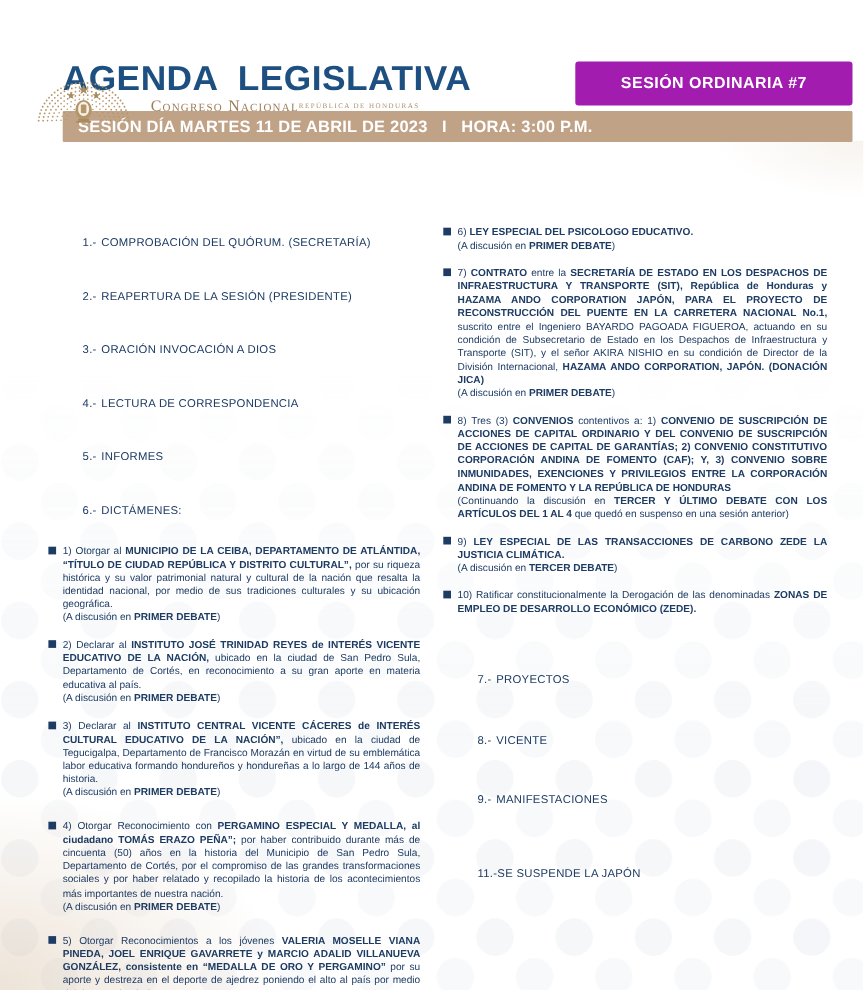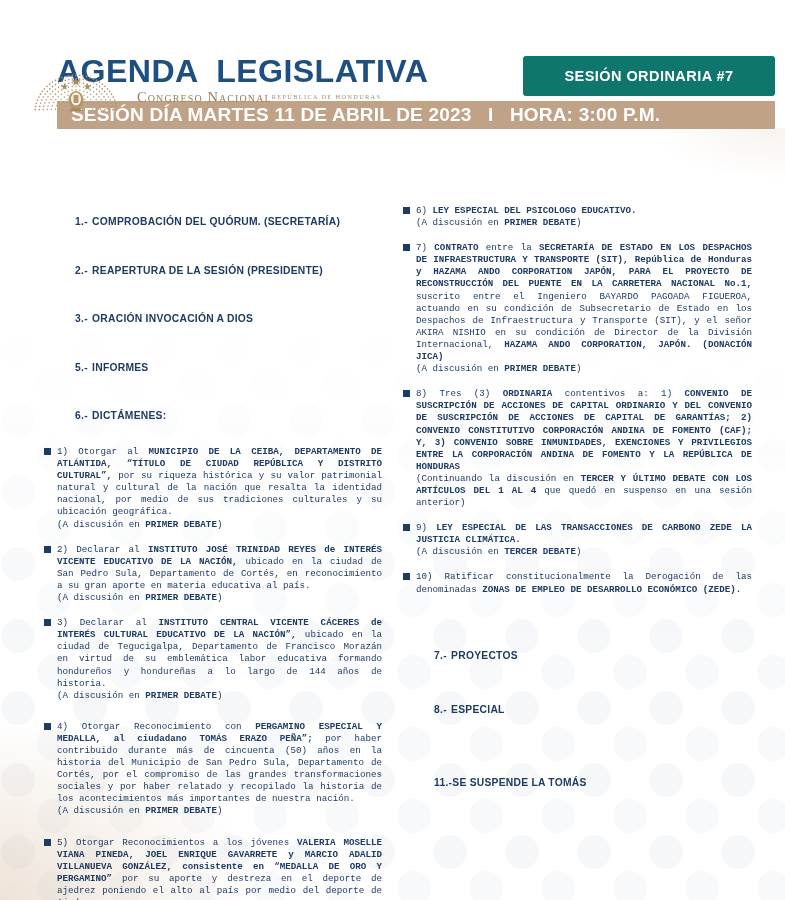--- a/index.html
+++ b/index.html
@@ -75,21 +75,21 @@
     font-stretch: condensed;
     transform: scaleX(1.02);
     transform-origin: left center;
   }
   #session-badge {
     position: absolute;
     right: 10px;
     top: 56px;
     width: 252px;
     height: 40px;
-    background: #0f766e;
+    background: #a21caf;
     border-radius: 3px;
     color: #ffffff;
     font-size: 14.5px;
     font-weight: bold;
     letter-spacing: 0.45px;
     display: flex;
     align-items: center;
     justify-content: center;
   }
   #date-bar {
@@ -98,21 +98,21 @@
     top: 101px;
     right: 10px;
     height: 28px;
     background: #c0a287;
     display: flex;
     align-items: center;
     border-radius: 1px;
   }
   #date-bar .date-text {
     color: #ffffff;
-    font-size: 19px;
+    font-size: 15px;
     font-weight: bold;
     letter-spacing: 0.2px;
     padding-left: 14px;
     white-space: pre;
   }
 
   
   #columns {
     position: absolute;
     top: 205px;
@@ -131,21 +131,21 @@
   }
   .col-right {
     width: 390px;
     padding-left: 8px;
     padding-right: 33px;
   }
 
   
   .agenda-step {
     font-size: 10.3px;
-    font-weight: bold;
+    font-weight: normal;
     letter-spacing: 0.25px;
     color: #1d3b63;
     margin-bottom: 15.5px;
     white-space: pre;
   }
   .agenda-step .step-num {
     display: inline-block;
     min-width: 17px;
   }
   .agenda-step.tight {
@@ -157,21 +157,20 @@
 
   
   .dictamen {
     position: relative;
     padding-left: 13px;
     margin-bottom: 13px;
     font-size: 9.2px;
     line-height: 12.1px;
     text-align: justify;
     color: #1d3b63;
-    font-family: Liberation Mono, monospace;
   }
   .dictamen .bullet {
     position: absolute;
     left: 0;
     top: 2px;
     width: 7px;
     height: 7px;
     background: #1d3b63;
   }
   .dictamen b { font-weight: bold; }
@@ -254,20 +253,23 @@
         <div class="agenda-step">
           <span class="step-num">1.-</span><span>COMPROBACIÓN DEL QUÓRUM. (SECRETARÍA)</span>
         </div>
         <div class="agenda-step">
           <span class="step-num">2.-</span><span>REAPERTURA DE LA SESIÓN (PRESIDENTE)</span>
         </div>
         <div class="agenda-step">
           <span class="step-num">3.-</span><span>ORACIÓN INVOCACIÓN A DIOS</span>
         </div>
         <div class="agenda-step">
+          <span class="step-num">4.-</span><span>LECTURA DE CORRESPONDENCIA</span>
+        </div>
+        <div class="agenda-step">
           <span class="step-num">5.-</span><span>INFORMES</span>
         </div>
         <div class="agenda-step tight">
           <span class="step-num">6.-</span><span>DICTÁMENES:</span>
         </div>
       </div>
 
       <div>
         <div class="dictamen">
           <span class="bullet"></span>
@@ -314,21 +316,21 @@
         </div>
         <div class="dictamen">
           <span class="bullet"></span>
           <span>7)</span>
           <span><b>CONTRATO</b> entre la <b>SECRETARÍA DE  ESTADO  EN LOS DESPACHOS DE INFRAESTRUCTURA Y  TRANSPORTE (SIT), República de Honduras y HAZAMA ANDO  CORPORATION JAPÓN,  PARA  EL PROYECTO DE RECONSTRUCCIÓN DEL PUENTE EN LA CARRETERA NACIONAL  No.1,</b> suscrito entre el Ingeniero BAYARDO PAGOADA FIGUEROA, actuando en su condición de Subsecretario de Estado en los Despachos de Infraestructura y Transporte (SIT), y el señor AKIRA NISHIO en su condición de Director de la División Internacional, <b>HAZAMA ANDO CORPORATION, JAPÓN. (DONACIÓN JICA)</b></span>
           <br><span class="note">(A discusión en <b>PRIMER DEBATE</b>)</span>
         </div>
         <div class="dictamen">
           <span class="bullet"></span>
           <span>8)</span>
-          <span>Tres (3) <b>ORDINARIA</b> contentivos a: 1) <b>CONVENIO DE SUSCRIPCIÓN DE ACCIONES DE CAPITAL ORDINARIO Y DEL CONVENIO DE SUSCRIPCIÓN DE ACCIONES DE CAPITAL DE GARANTÍAS; 2) CONVENIO CONSTITUTIVO CORPORACIÓN ANDINA DE FOMENTO (CAF); Y, 3) CONVENIO SOBRE INMUNIDADES, EXENCIONES Y PRIVILEGIOS ENTRE LA CORPORACIÓN ANDINA DE FOMENTO Y LA REPÚBLICA DE HONDURAS</b></span>
+          <span>Tres (3) <b>CONVENIOS</b> contentivos a: 1) <b>CONVENIO DE SUSCRIPCIÓN DE ACCIONES DE CAPITAL ORDINARIO Y DEL CONVENIO DE SUSCRIPCIÓN DE ACCIONES DE CAPITAL DE GARANTÍAS; 2) CONVENIO CONSTITUTIVO CORPORACIÓN ANDINA DE FOMENTO (CAF); Y, 3) CONVENIO SOBRE INMUNIDADES, EXENCIONES Y PRIVILEGIOS ENTRE LA CORPORACIÓN ANDINA DE FOMENTO Y LA REPÚBLICA DE HONDURAS</b></span>
           <br><span class="note">(Continuando la discusión en <b>TERCER Y ÚLTIMO DEBATE CON LOS ARTÍCULOS DEL 1 AL 4</b> que quedó en suspenso en una sesión anterior)</span>
         </div>
         <div class="dictamen">
           <span class="bullet"></span>
           <span>9)</span>
           <span><b>LEY ESPECIAL DE LAS TRANSACCIONES DE CARBONO ZEDE LA JUSTICIA CLIMÁTICA.</b></span>
           <br><span class="note">(A discusión en <b>TERCER DEBATE</b>)</span>
         </div>
         <div class="dictamen">
           <span class="bullet"></span>
@@ -338,26 +340,29 @@
       </div>
 
       <div class="spacer-lg"></div>
 
       <div>
         <div class="agenda-step">
           <span class="step-num">7.-</span><span>PROYECTOS</span>
         </div>
         <div class="spacer-sm"></div>
         <div class="agenda-step">
-          <span class="step-num">8.-</span><span>ESPECIAL</span>
+          <span class="step-num">8.-</span><span>VICENTE</span>
         </div>
         <div class="spacer-sm"></div>
+        <div class="agenda-step">
+          <span class="step-num">9.-</span><span>MANIFESTACIONES</span>
+        </div>
         <div class="spacer-md"></div>
         <div class="agenda-step">
-          <span class="step-num">11.-</span><span>SE SUSPENDE LA TOMÁS</span>
+          <span class="step-num">11.-</span><span>SE SUSPENDE LA JAPÓN</span>
         </div>
       </div>
     </div>
 
   </div>
 
   <div id="footer-logo">
     <svg class="logo-mark" viewBox="0 0 244 104" aria-hidden="true">
       <g fill="#b49668" id="fan">
           <circle cx="89.16" cy="77.90" r="1.35"></circle>

